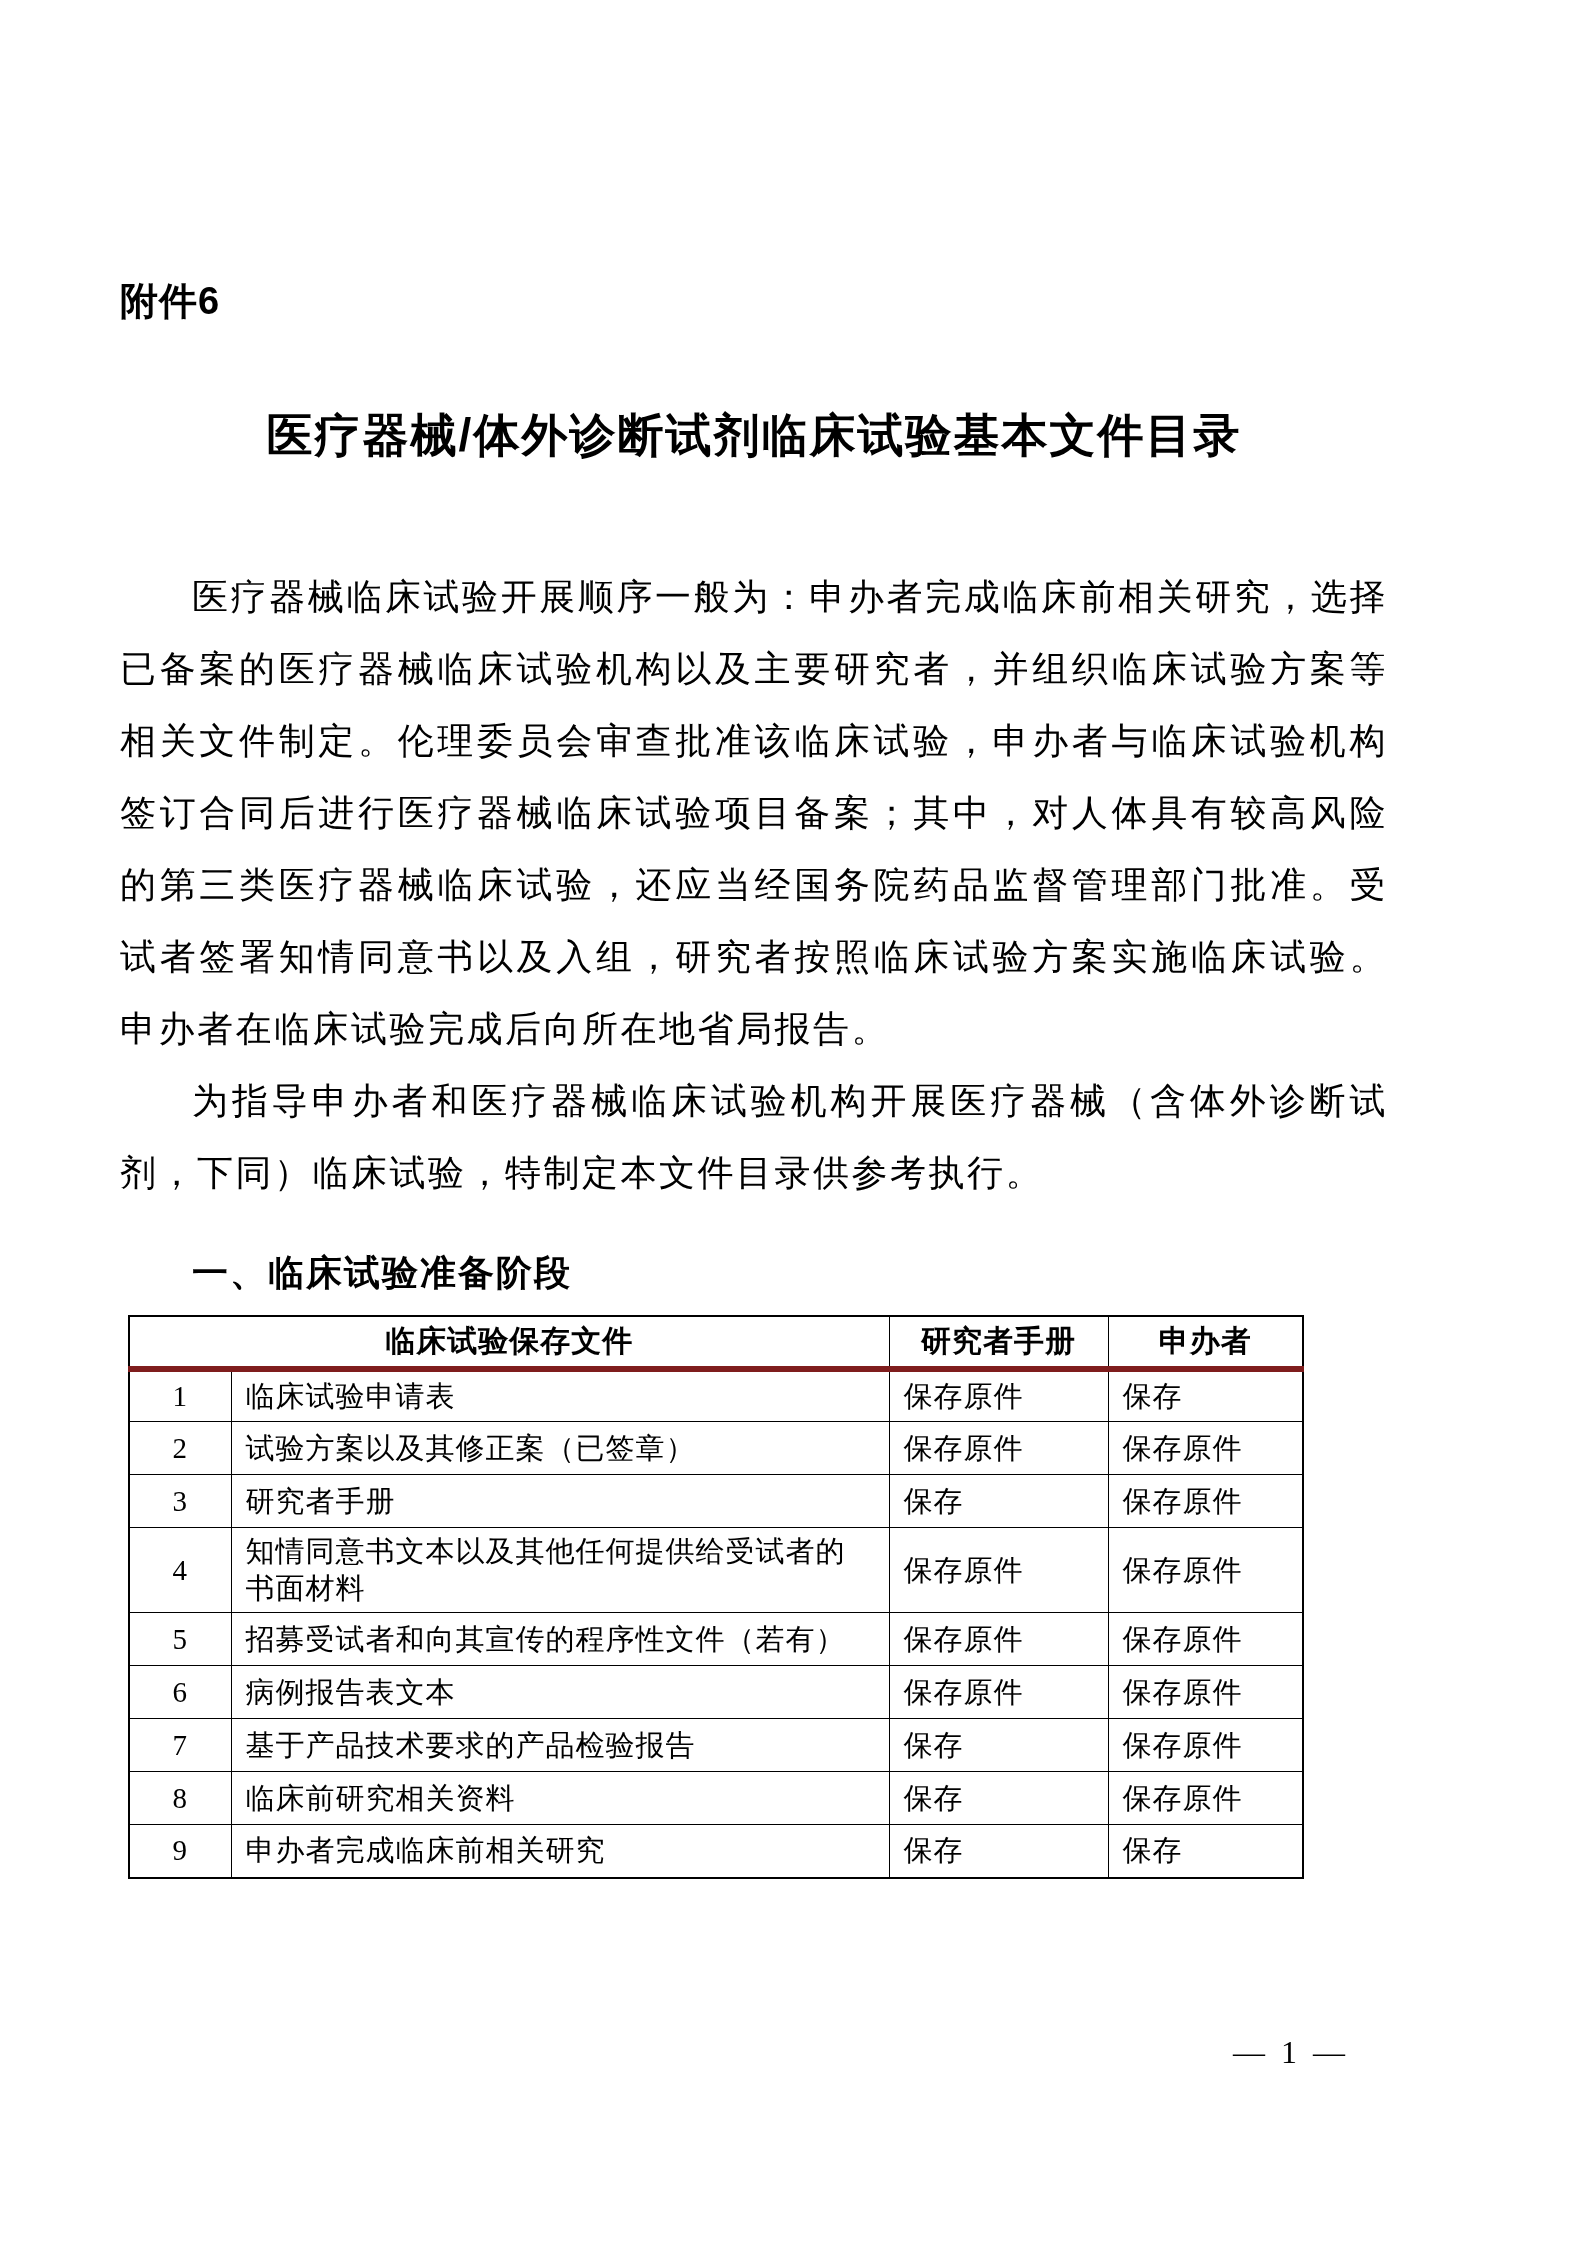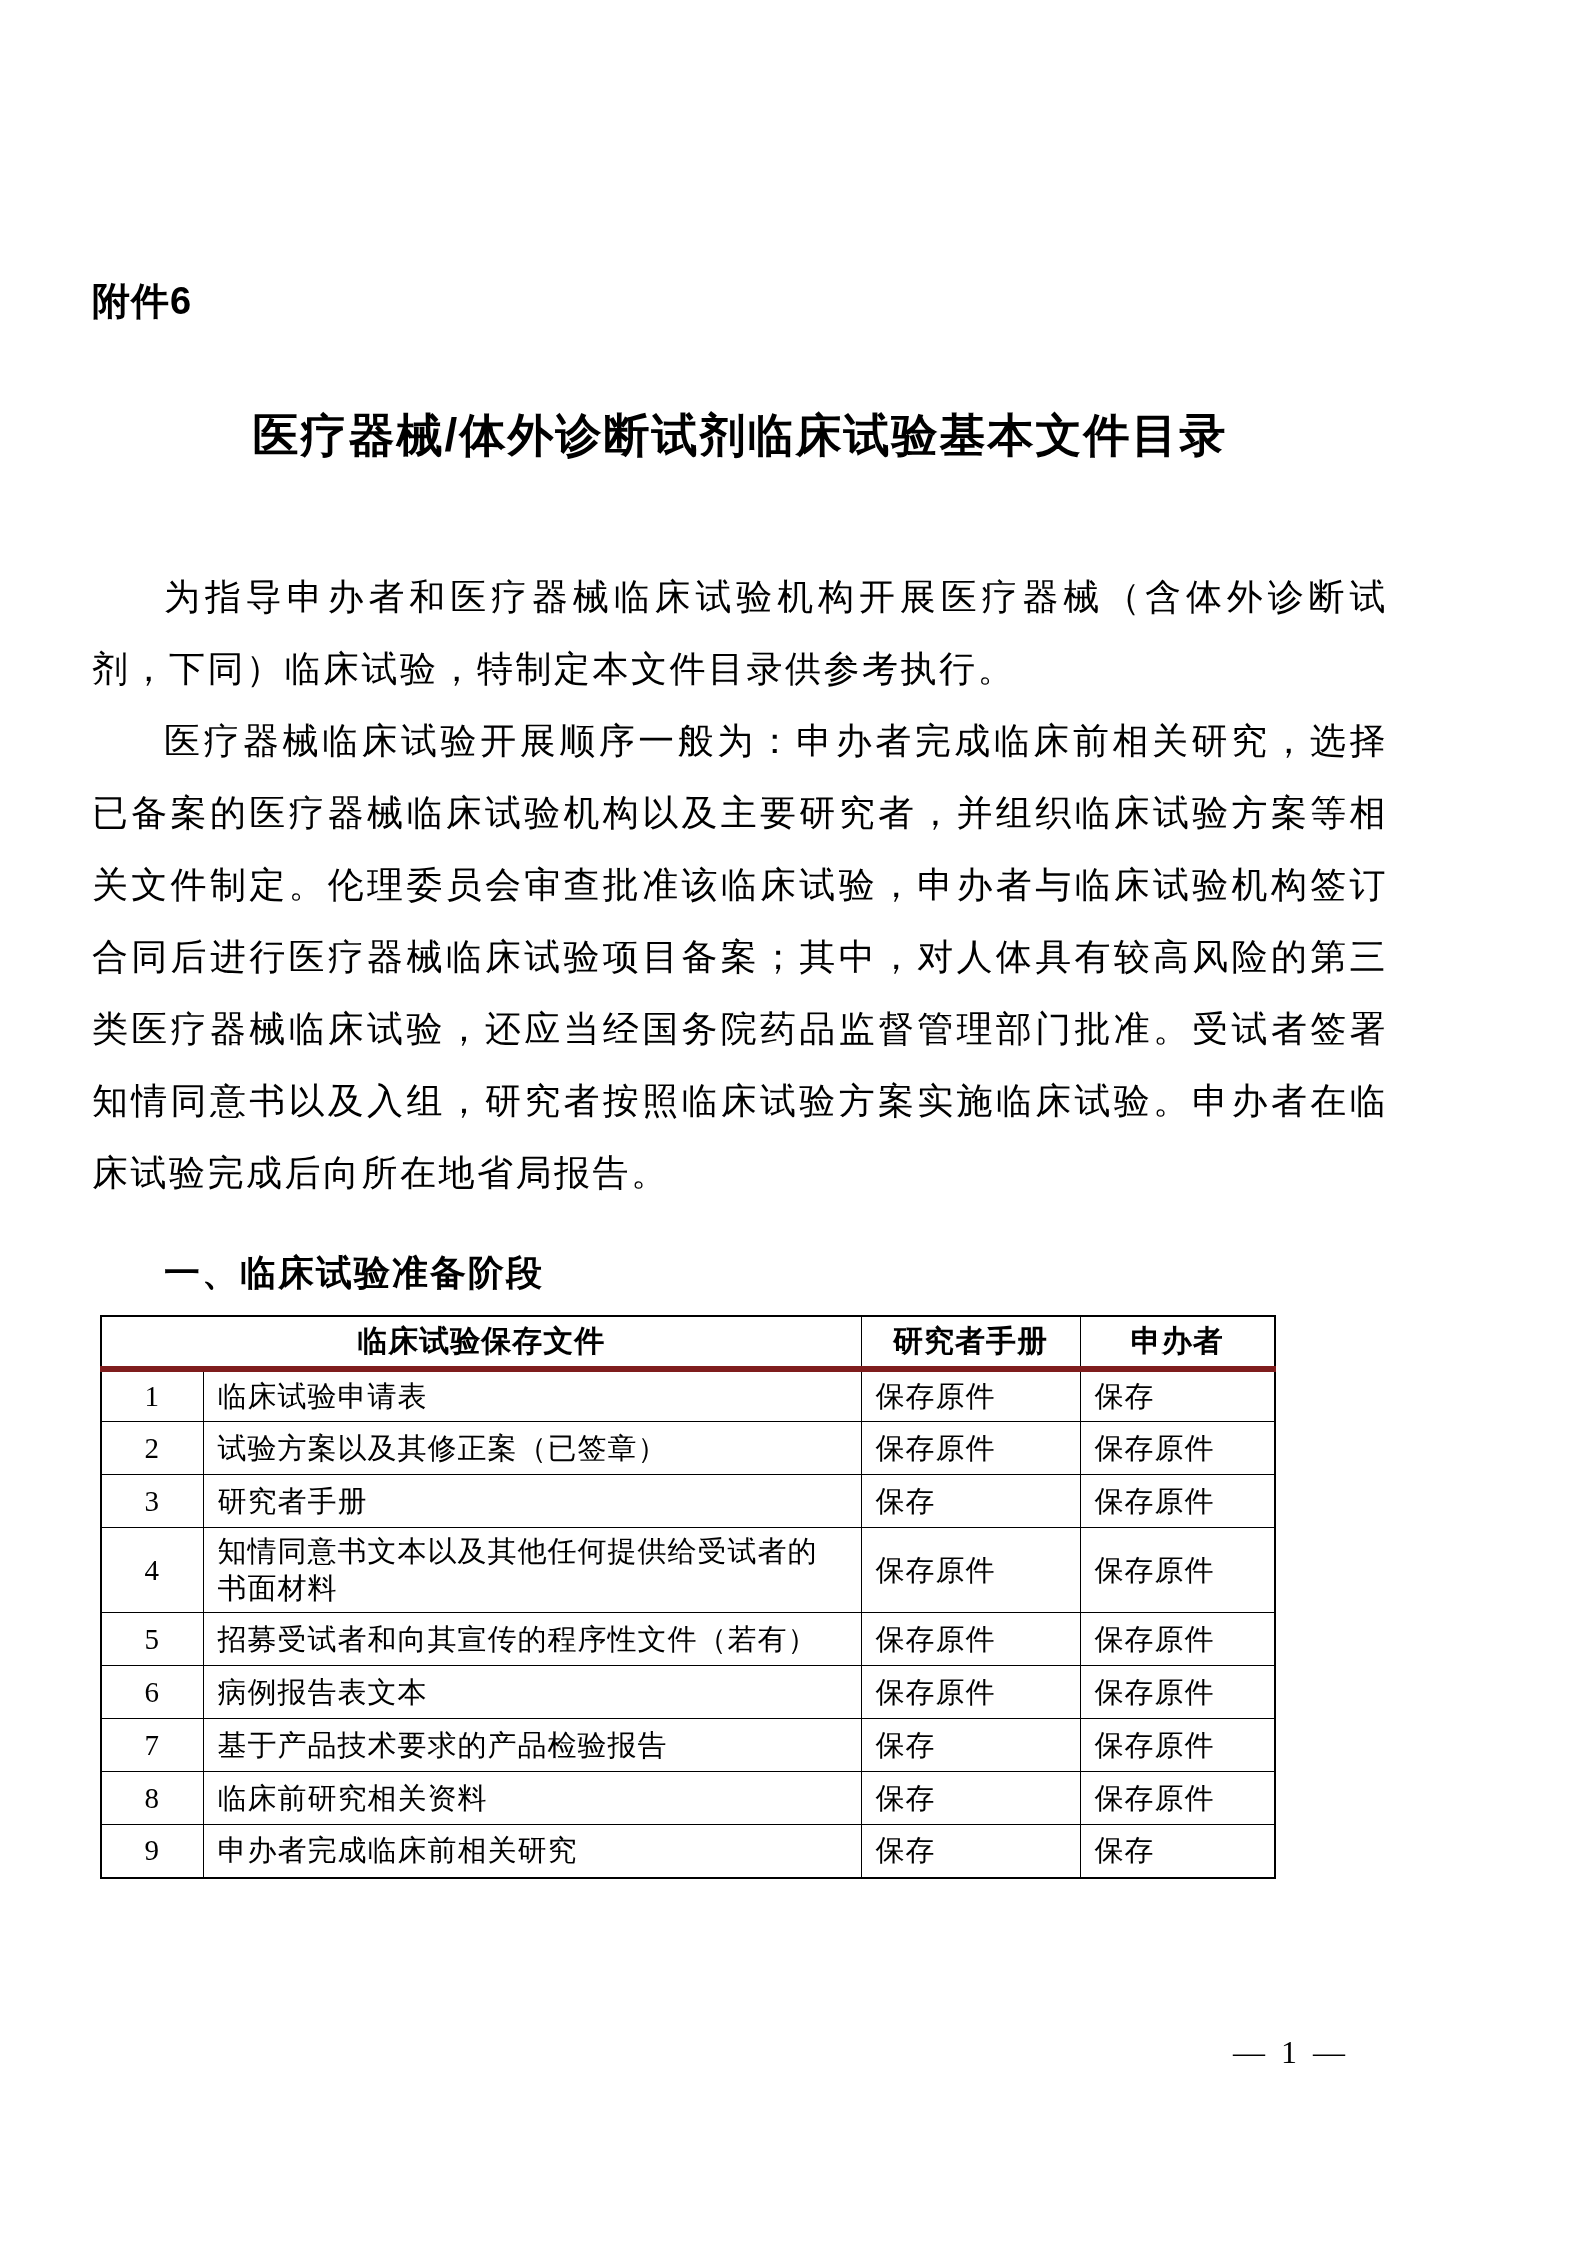--- a/index.html
+++ b/index.html
@@ -8,21 +8,21 @@
     background: #9b9b9b;
   }
   .page {
     position: relative;
     width: 1587px;
     height: 2245px;
     margin: 0 auto;
     background: #ffffff;
     color: #000000;
     box-sizing: border-box;
-    padding: 282px 199px 0 92px;
+    padding: 282px 199px 0 120px;
     overflow: hidden;
   }
   .attachment-label {
     font-family: "Liberation Sans", sans-serif;
     font-weight: 600;
     font-size: 38px;
     line-height: 1;
     letter-spacing: 1px;
   }
   .doc-title {
@@ -105,22 +105,22 @@
 </head>
 <body>
 
 <div class="page">
 
   <div class="attachment-label">附件6</div>
 
   <h1 class="doc-title">医疗器械/体外诊断试剂临床试验基本文件目录</h1>
 
   <div class="body-text">
+    <p>医疗器械临床试验开展顺序一般为：申办者完成临床前相关研究，选择已备案的医疗器械临床试验机构以及主要研究者，并组织临床试验方案等相关文件制定。伦理委员会审查批准该临床试验，申办者与临床试验机构签订合同后进行医疗器械临床试验项目备案；其中，对人体具有较高风险的第三类医疗器械临床试验，还应当经国务院药品监督管理部门批准。受试者签署知情同意书以及入组，研究者按照临床试验方案实施临床试验。申办者在临床试验完成后向所在地省局报告。</p>
     <p>为指导申办者和医疗器械临床试验机构开展医疗器械（含体外诊断试剂，下同）临床试验，特制定本文件目录供参考执行。</p>
-    <p>医疗器械临床试验开展顺序一般为：申办者完成临床前相关研究，选择已备案的医疗器械临床试验机构以及主要研究者，并组织临床试验方案等相关文件制定。伦理委员会审查批准该临床试验，申办者与临床试验机构签订合同后进行医疗器械临床试验项目备案；其中，对人体具有较高风险的第三类医疗器械临床试验，还应当经国务院药品监督管理部门批准。受试者签署知情同意书以及入组，研究者按照临床试验方案实施临床试验。申办者在临床试验完成后向所在地省局报告。</p>
   </div>
 
   <h2 class="section-heading">一、临床试验准备阶段</h2>
 
   <table class="doc-table">
     <colgroup>
       <col style="width:102px">
       <col style="width:658px">
       <col style="width:219px">
       <col style="width:195px">

